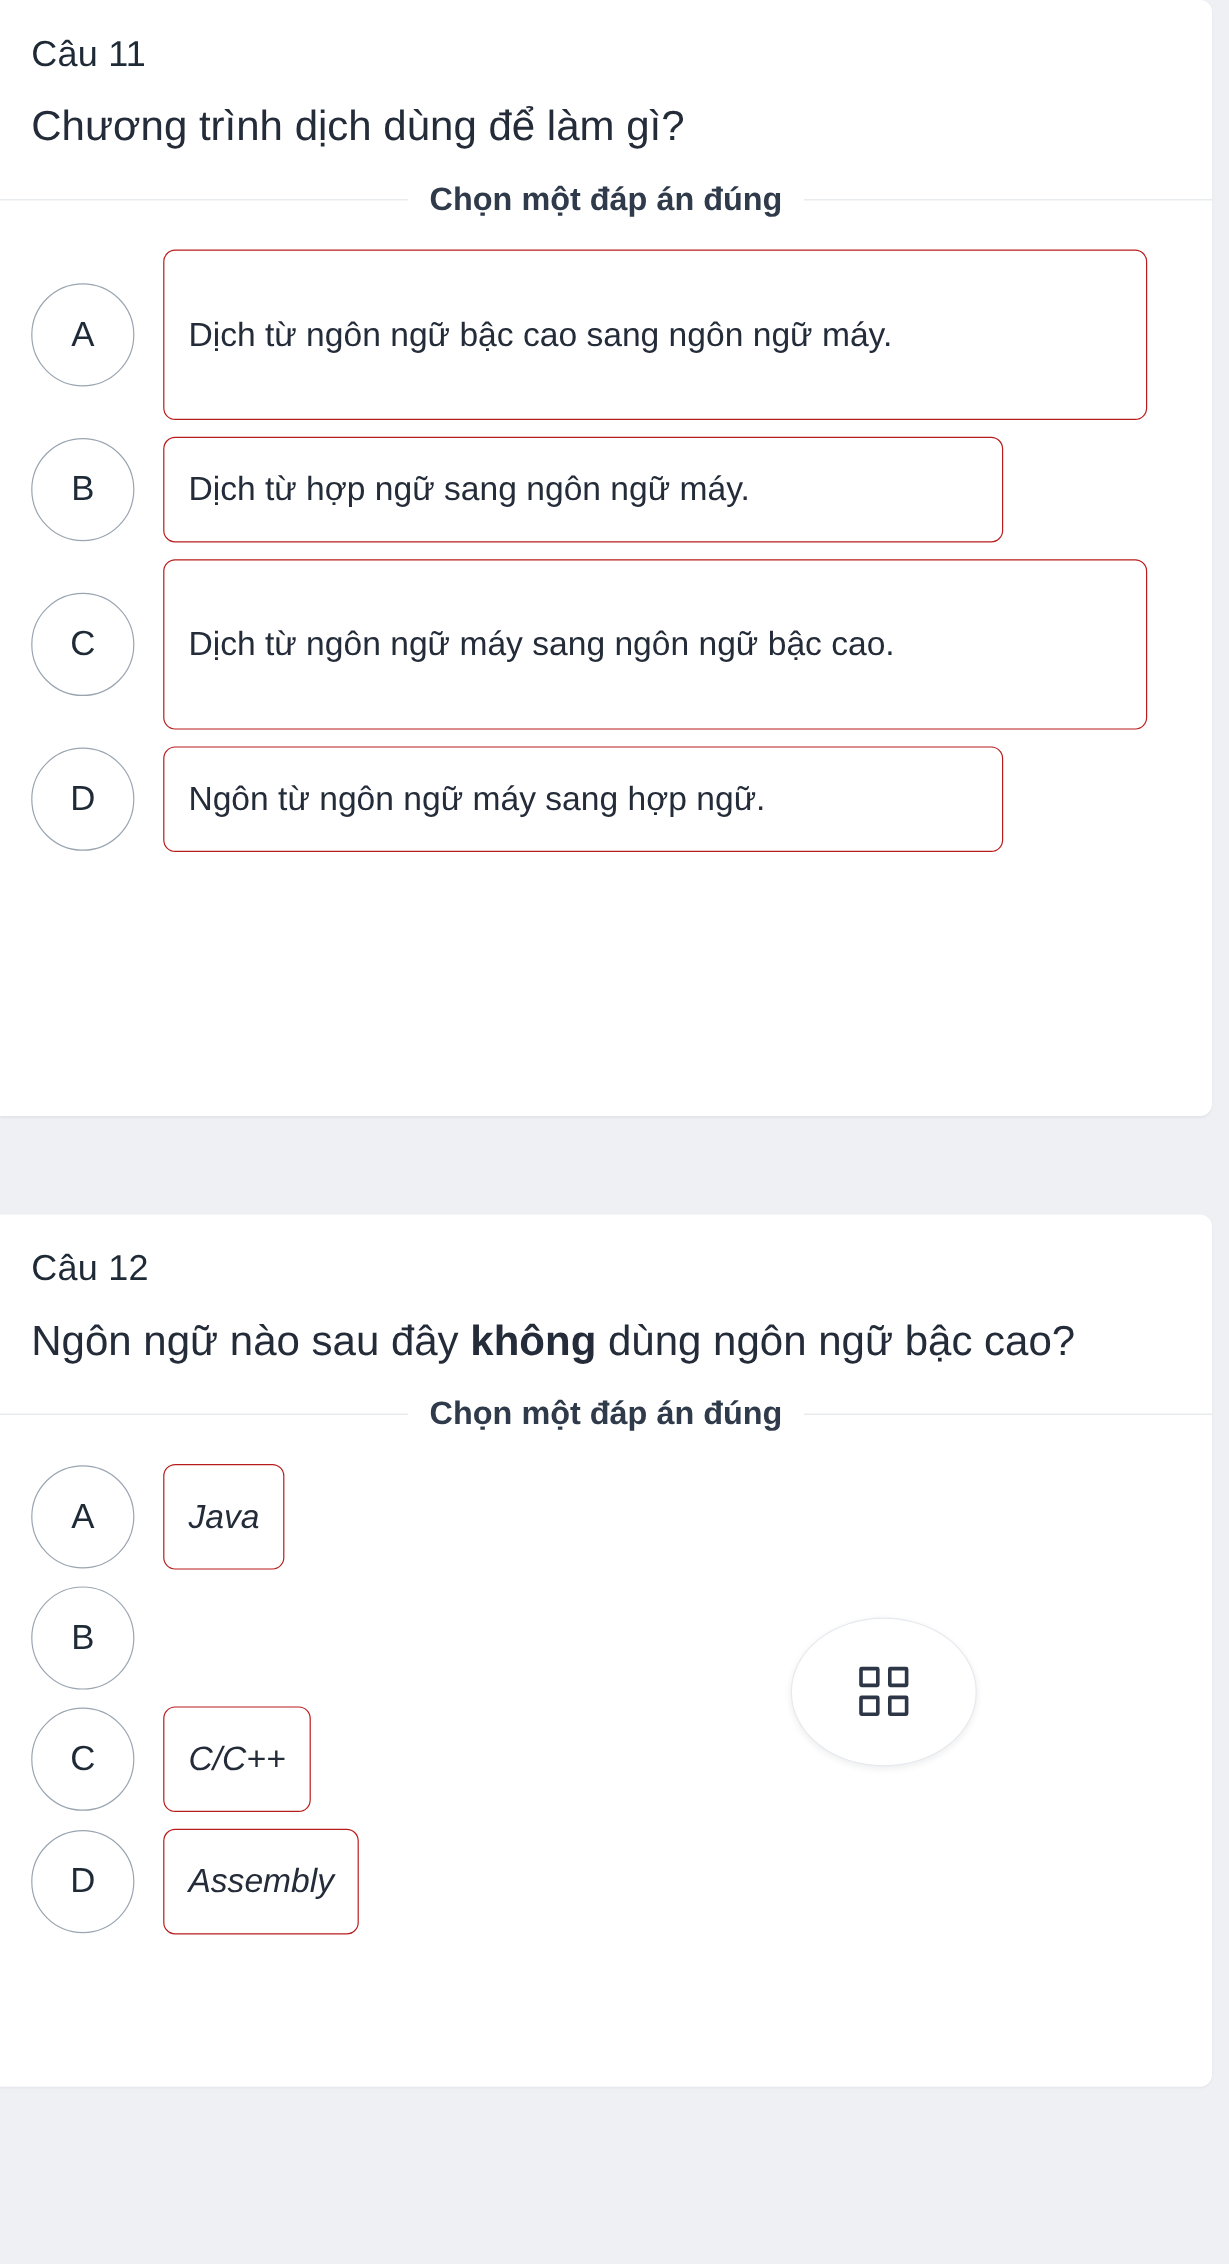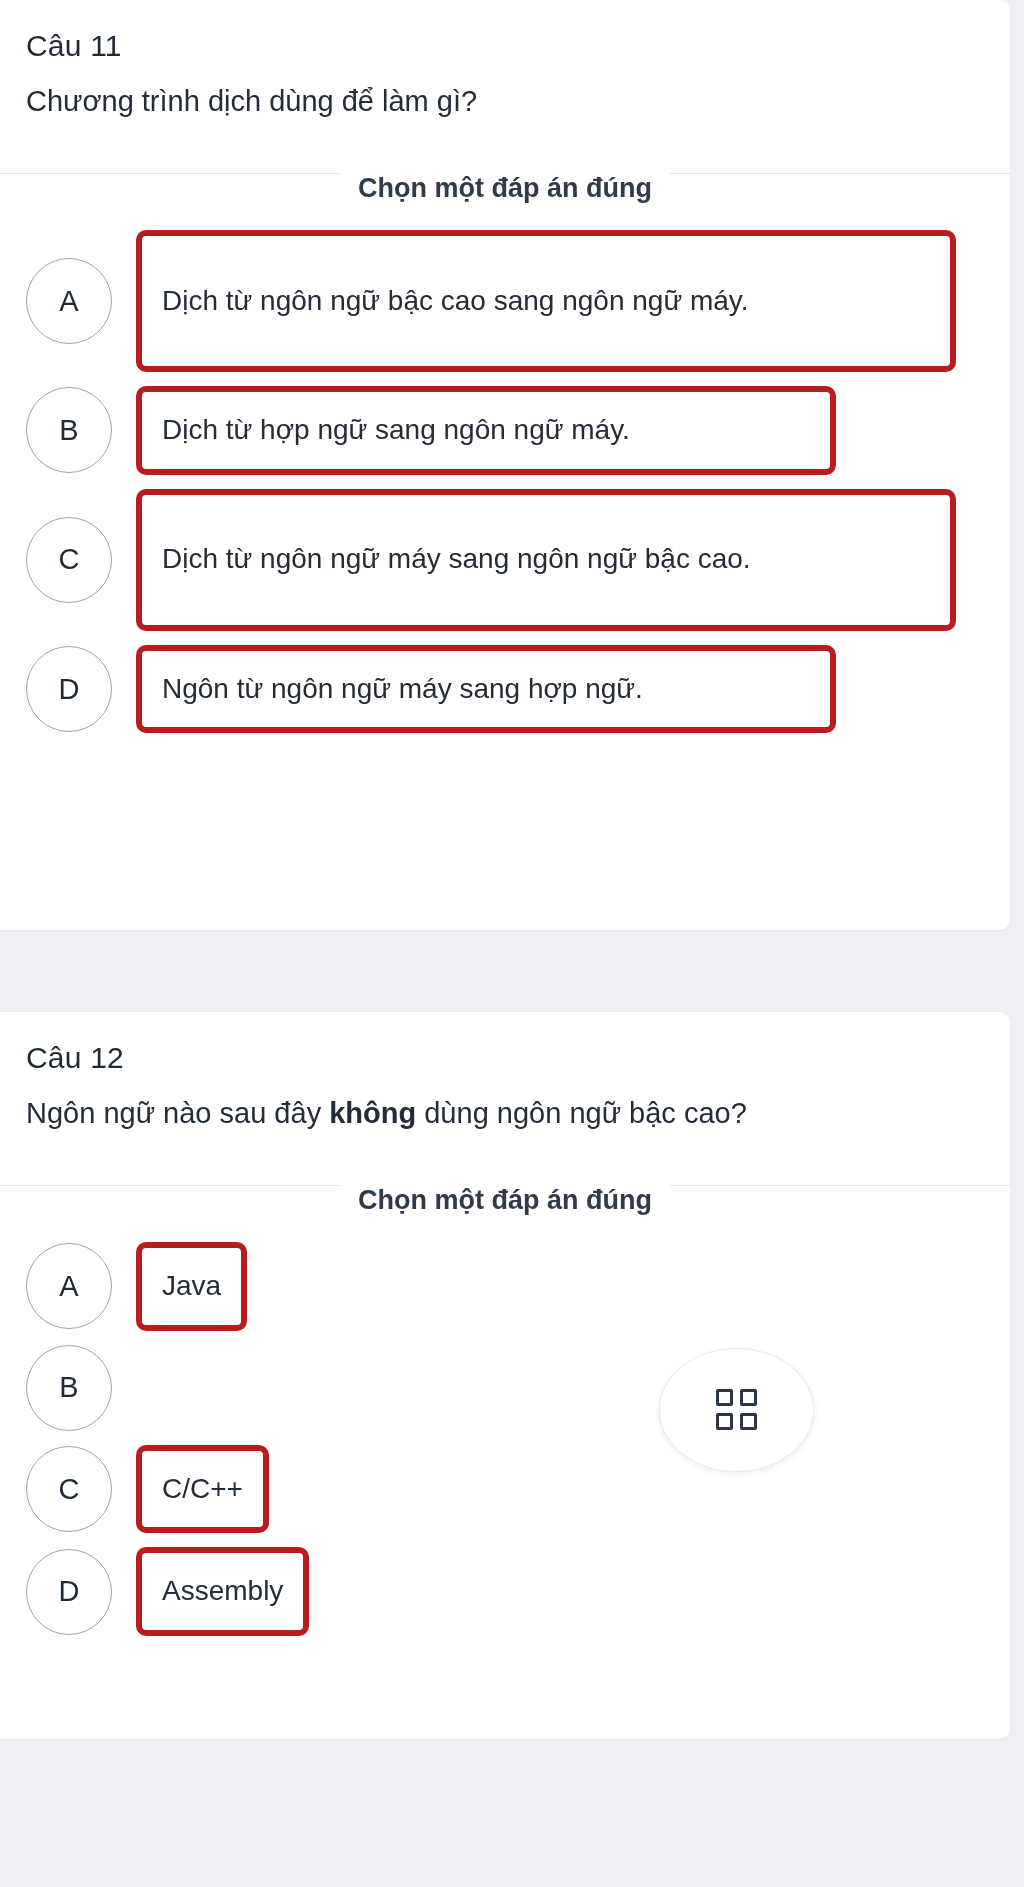--- a/index.html
+++ b/index.html
@@ -39,32 +39,33 @@
 
   .q-title {
     font-size: 30px;
     font-weight: normal;
     color: #1f2a37;
     letter-spacing: 0.2px;
     margin: 6px 0 0 0;
     line-height: 1.2;
   }
   .q-text {
-    font-size: 29px;
+    font-size: 35px;
     font-weight: normal;
     color: #242c39;
     margin: 18px 0 0 0;
     line-height: 1.35;
   }
   .q-text b { font-weight: bold; }
 
   
   .legend {
     display: flex;
-    margin: 52px -26px 0 -26px;
+    align-items: center;
+    margin: 22px -26px 0 -26px;
     padding: 0;
   }
   .legend .rule {
     flex: 1 1 auto;
     height: 1px;
     background: #e3e6ea;
   }
   .legend .legend-label {
     flex: 0 0 auto;
     padding: 0 18px;
@@ -96,36 +97,36 @@
     justify-content: center;
     font-size: 29px;
     color: #1f2a37;
     box-sizing: border-box;
     margin-left: 0px;
     margin-right: 24px;
   }
 
   .answer {
     flex: 0 0 auto;
-    border: 6px solid #b91c1c;
+    border: 1px solid #b91c1c;
     border-radius: 10px;
     background: #ffffff;
     box-sizing: border-box;
     padding: 18px 20px;
     font-size: 28px;
     line-height: 1.45;
     color: #242c39;
     display: flex;
     align-items: center;
   }
 
   
   .answer.w-full  { width: 820px; min-height: 142px; }
   .answer.w-wide  { width: 700px; min-height: 88px;  }
-  .answer.w-auto  { width: auto;  min-height: 88px; white-space: nowrap; }
+  .answer.w-auto  { width: auto;  min-height: 88px; white-space: nowrap; font-style: italic; }
 
   
   .fab {
     position: absolute;
     left: 659px;
     top: 1348px;
     width: 155px;
     height: 124px;
     border-radius: 78px / 62px;
     background: #ffffff;

